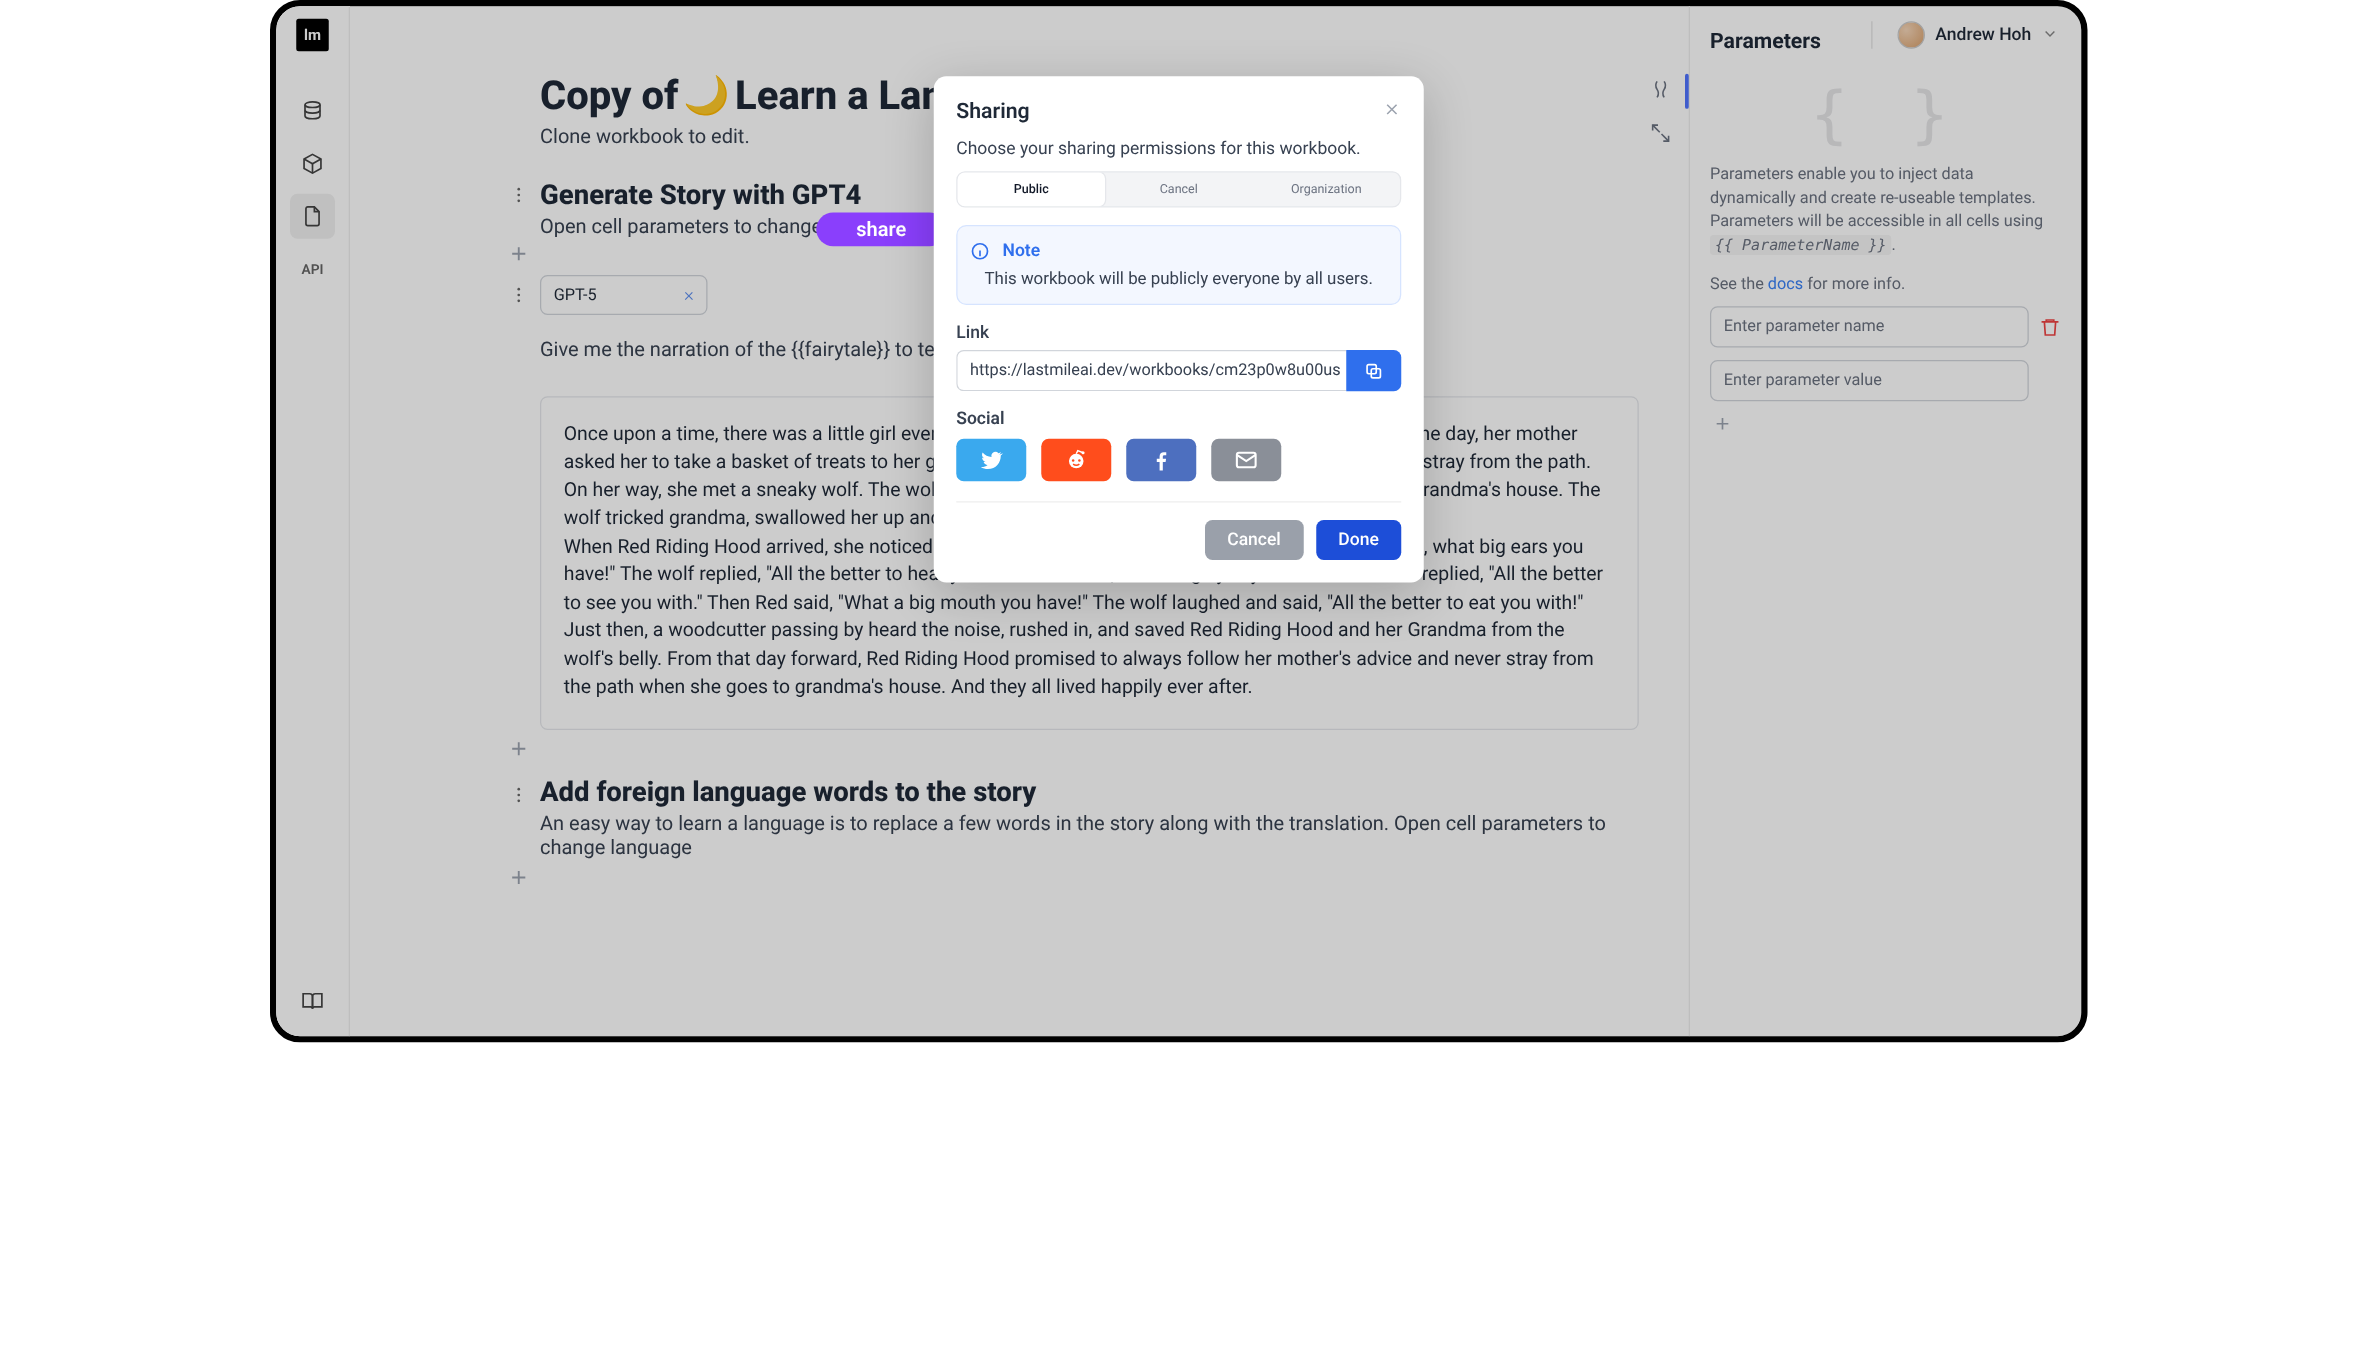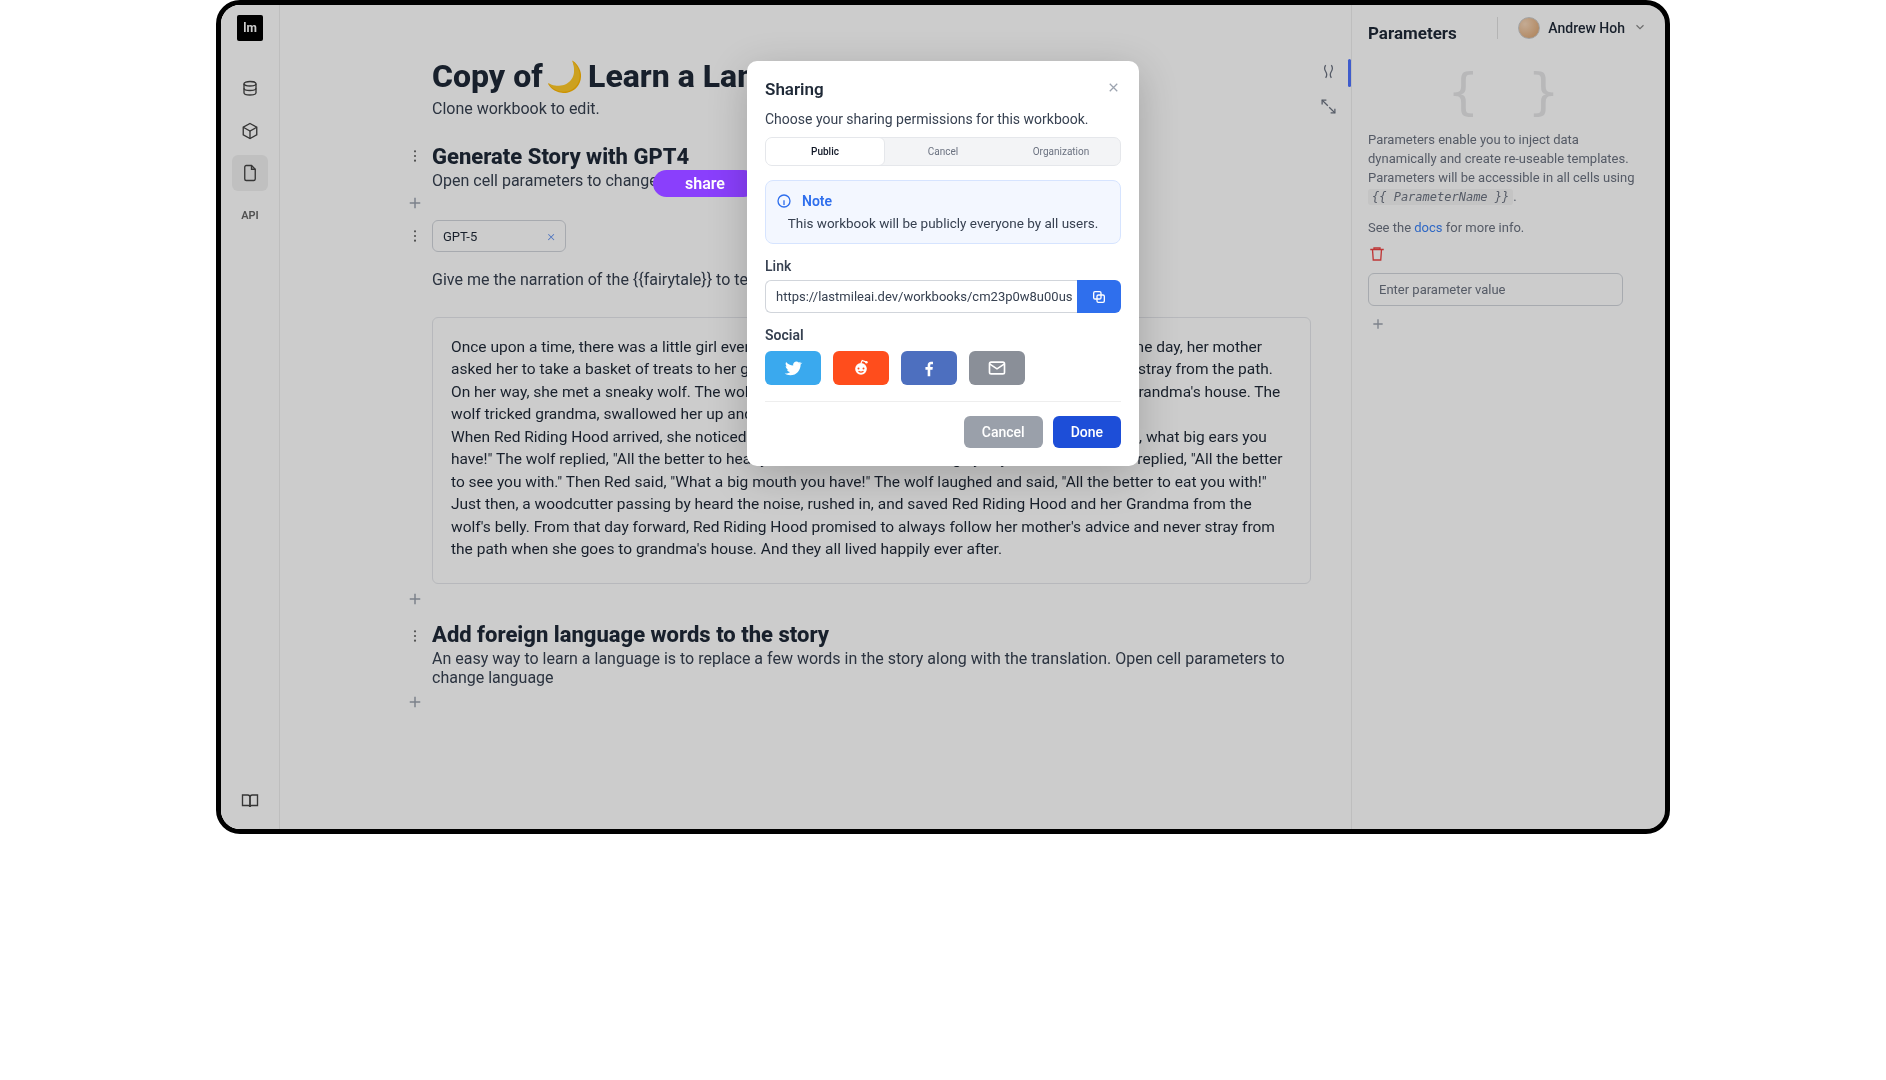--- a/index.html
+++ b/index.html
@@ -258,20 +258,21 @@
     <div class="params-panel">
       <div class="params-title">Parameters</div>
       <div class="braces">{ }</div>
       <div class="params-desc">
         <span>Parameters enable you to inject data dynamically and create re-useable templates. Parameters will be accessible in all cells using </span><span class="params-code">{{ ParameterName }}</span><span>.</span>
       </div>
       <div class="params-docs">
         <span>See the </span><a href="#">docs</a><span> for more info.</span>
       </div>
       <div class="param-input-row">
+        <div class="param-input">Enter parameter name</div>
         <span class="trash-btn">
           <svg viewBox="0 0 24 24" fill="none" stroke="currentColor" stroke-width="1.8">
                 <path d="M3 6h18"></path>
                 <path d="M8 6V4h8v2"></path>
                 <path d="M6 6l1 14h10l1-14"></path>
               </svg>
         </span>
       </div>
       <div class="param-input-row">
         <div class="param-input" style="margin-right:26px">Enter parameter value</div>

